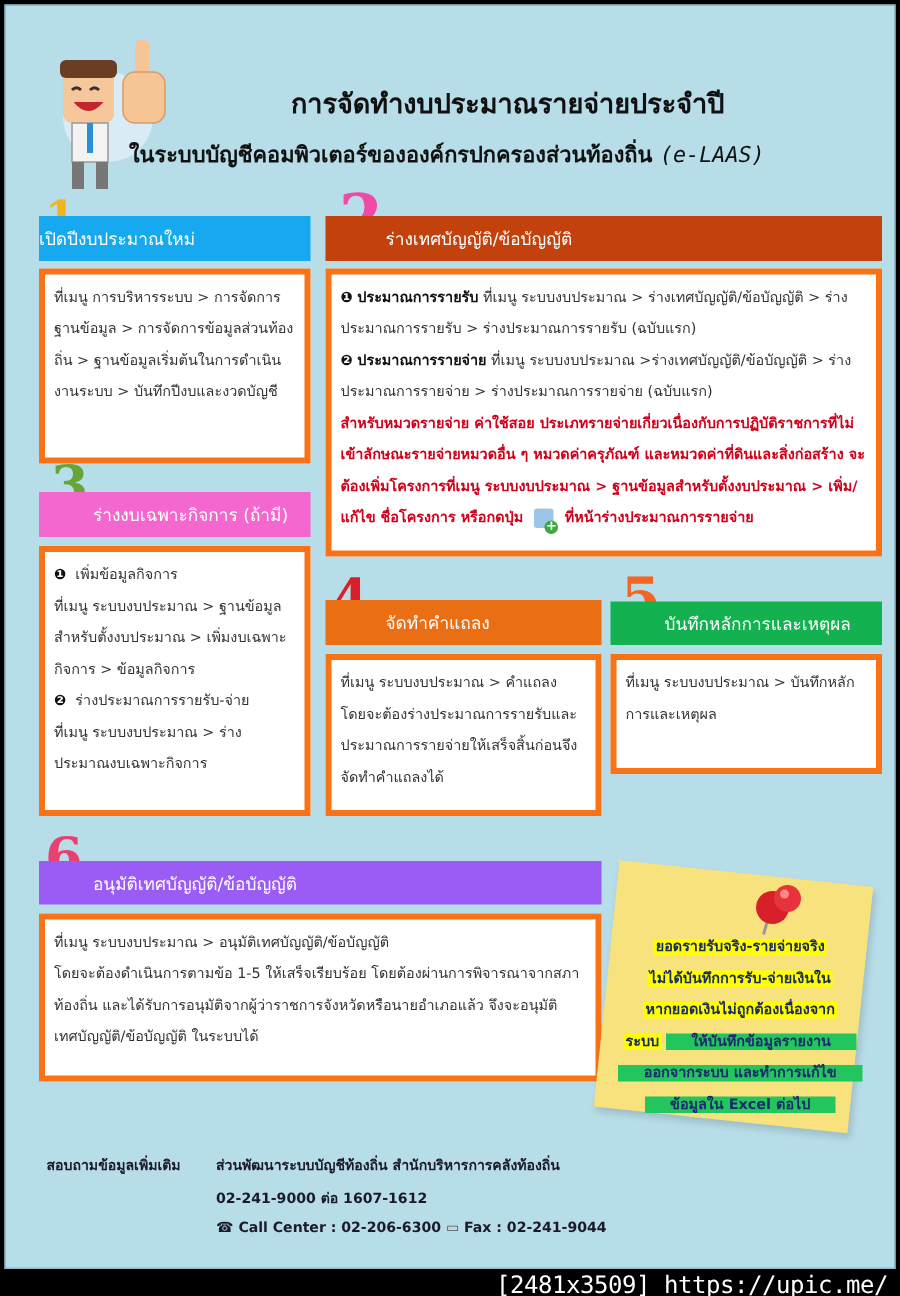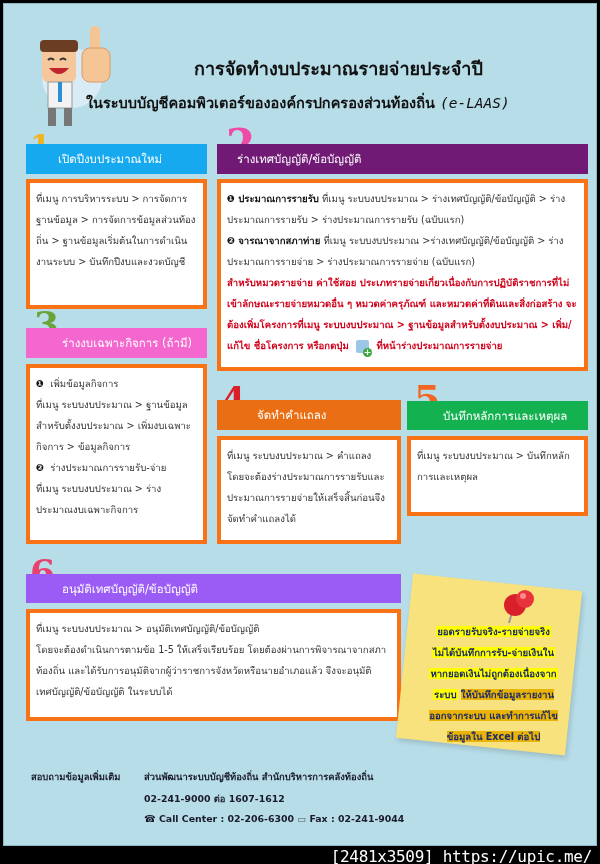--- a/index.html
+++ b/index.html
@@ -48,21 +48,21 @@
   
   .note {
     position: absolute; left: 400px; top: 578px; width: 170px; height: 165px;
     background: #f8e27d; transform: rotate(6deg); box-shadow: 2px 3px 5px rgba(0,0,0,0.15);
   }
   .note-text {
     position: absolute; left: 407px; top: 617px; width: 165px; text-align: center;
     font-size: 9.6px; font-weight: bold; color: #1b2b6a; line-height: 21px;
   }
   .hl-y { background: #ffff00; padding: 0 1px; }
-  .hl-c { background: #eab308; padding: 0 0; }
+  .hl-c { background: #22c55e; padding: 0 17px; }
   .pin { position: absolute; left: 495px; top: 583px; width: 40px; height: 40px; }
   .contact { position: absolute; font-size: 9.4px; font-weight: bold; color: #1a1a2a; text-align: right; }
 </style>
 </head>
 <body>
 
 <div class="page">
 
   <svg class="mascot" viewBox="0 0 90 110">
     <circle cx="38" cy="58" r="30" fill="#d9ecf5"></circle>
@@ -78,39 +78,39 @@
     <rect x="48" y="28" width="28" height="34" rx="8" fill="#f6c596" stroke="#d99a66"></rect>
   </svg>
 
   <div class="title1">การจัดทำงบประมาณรายจ่ายประจำปี</div>
   <div class="title2">
     <span>ในระบบบัญชีคอมพิวเตอร์ขององค์กรปกครองส่วนท้องถิ่น</span>
     <span class="en">(e-LAAS)</span>
   </div>
 
   <div class="num" style="left:26px;top:127px;font-size:30px;color:#f2b31b;">1</div>
-  <div class="bar" style="left:22px;top:140px;width:181px;height:30px;background:#16a9ef;padding-left:32px;">
+  <div class="bar" style="left:22px;top:140px;width:181px;height:30px;background:#16a9ef;">
     <span>เปิดปีงบประมาณใหม่</span>
   </div>
   <div class="box" style="left:22px;top:175px;width:181px;height:130px;">
     <p>ที่เมนู การบริหารระบบ &gt; การจัดการฐานข้อมูล &gt; การจัดการข้อมูลส่วนท้องถิ่น &gt; ฐานข้อมูลเริ่มต้นในการดำเนินงานระบบ &gt; บันทึกปีงบและงวดบัญชี</p>
   </div>
 
   <div class="num" style="left:222px;top:120px;font-size:42px;color:#f04aa8;">2</div>
-  <div class="bar" style="left:213px;top:140px;width:371px;height:30px;background:#701a75;padding-left:20px;">
+  <div class="bar" style="left:213px;top:140px;width:371px;height:30px;background:#c2410c;padding-left:40px;">
     <span>ร่างเทศบัญญัติ/ข้อบัญญัติ</span>
   </div>
   <div class="box" style="left:213px;top:175px;width:371px;height:192px;">
     <p>
       <span class="b">❶</span>
       <span class="b">ประมาณการรายรับ</span><span> ที่เมนู ระบบงบประมาณ &gt; ร่างเทศบัญญัติ/ข้อบัญญัติ &gt; ร่างประมาณการรายรับ &gt; ร่างประมาณการรายรับ (ฉบับแรก)</span>
     </p>
     <p>
       <span class="b">❷</span>
-      <span class="b">จารณาจากสภาท่าย</span><span> ที่เมนู ระบบงบประมาณ &gt;ร่างเทศบัญญัติ/ข้อบัญญัติ &gt; ร่างประมาณการรายจ่าย &gt; ร่างประมาณการรายจ่าย (ฉบับแรก)</span>
+      <span class="b">ประมาณการรายจ่าย</span><span> ที่เมนู ระบบงบประมาณ &gt;ร่างเทศบัญญัติ/ข้อบัญญัติ &gt; ร่างประมาณการรายจ่าย &gt; ร่างประมาณการรายจ่าย (ฉบับแรก)</span>
     </p>
     <p class="red">
       <span>สำหรับหมวดรายจ่าย ค่าใช้สอย ประเภทรายจ่ายเกี่ยวเนื่องกับการปฏิบัติราชการที่ไม่เข้าลักษณะรายจ่ายหมวดอื่น ๆ หมวดค่าครุภัณฑ์ และหมวดค่าที่ดินและสิ่งก่อสร้าง จะต้องเพิ่มโครงการที่เมนู ระบบงบประมาณ &gt; ฐานข้อมูลสำหรับตั้งงบประมาณ &gt; เพิ่ม/แก้ไข ชื่อโครงการ หรือกดปุ่ม</span>
       <span class="ico-add"></span>
       <span>ที่หน้าร่างประมาณการรายจ่าย</span>
     </p>
   </div>
 
   <div class="num" style="left:30px;top:302px;font-size:36px;color:#6aa33a;">3</div>
   <div class="bar" style="left:22px;top:324px;width:181px;height:30px;background:#f467cf;padding-left:36px;">

